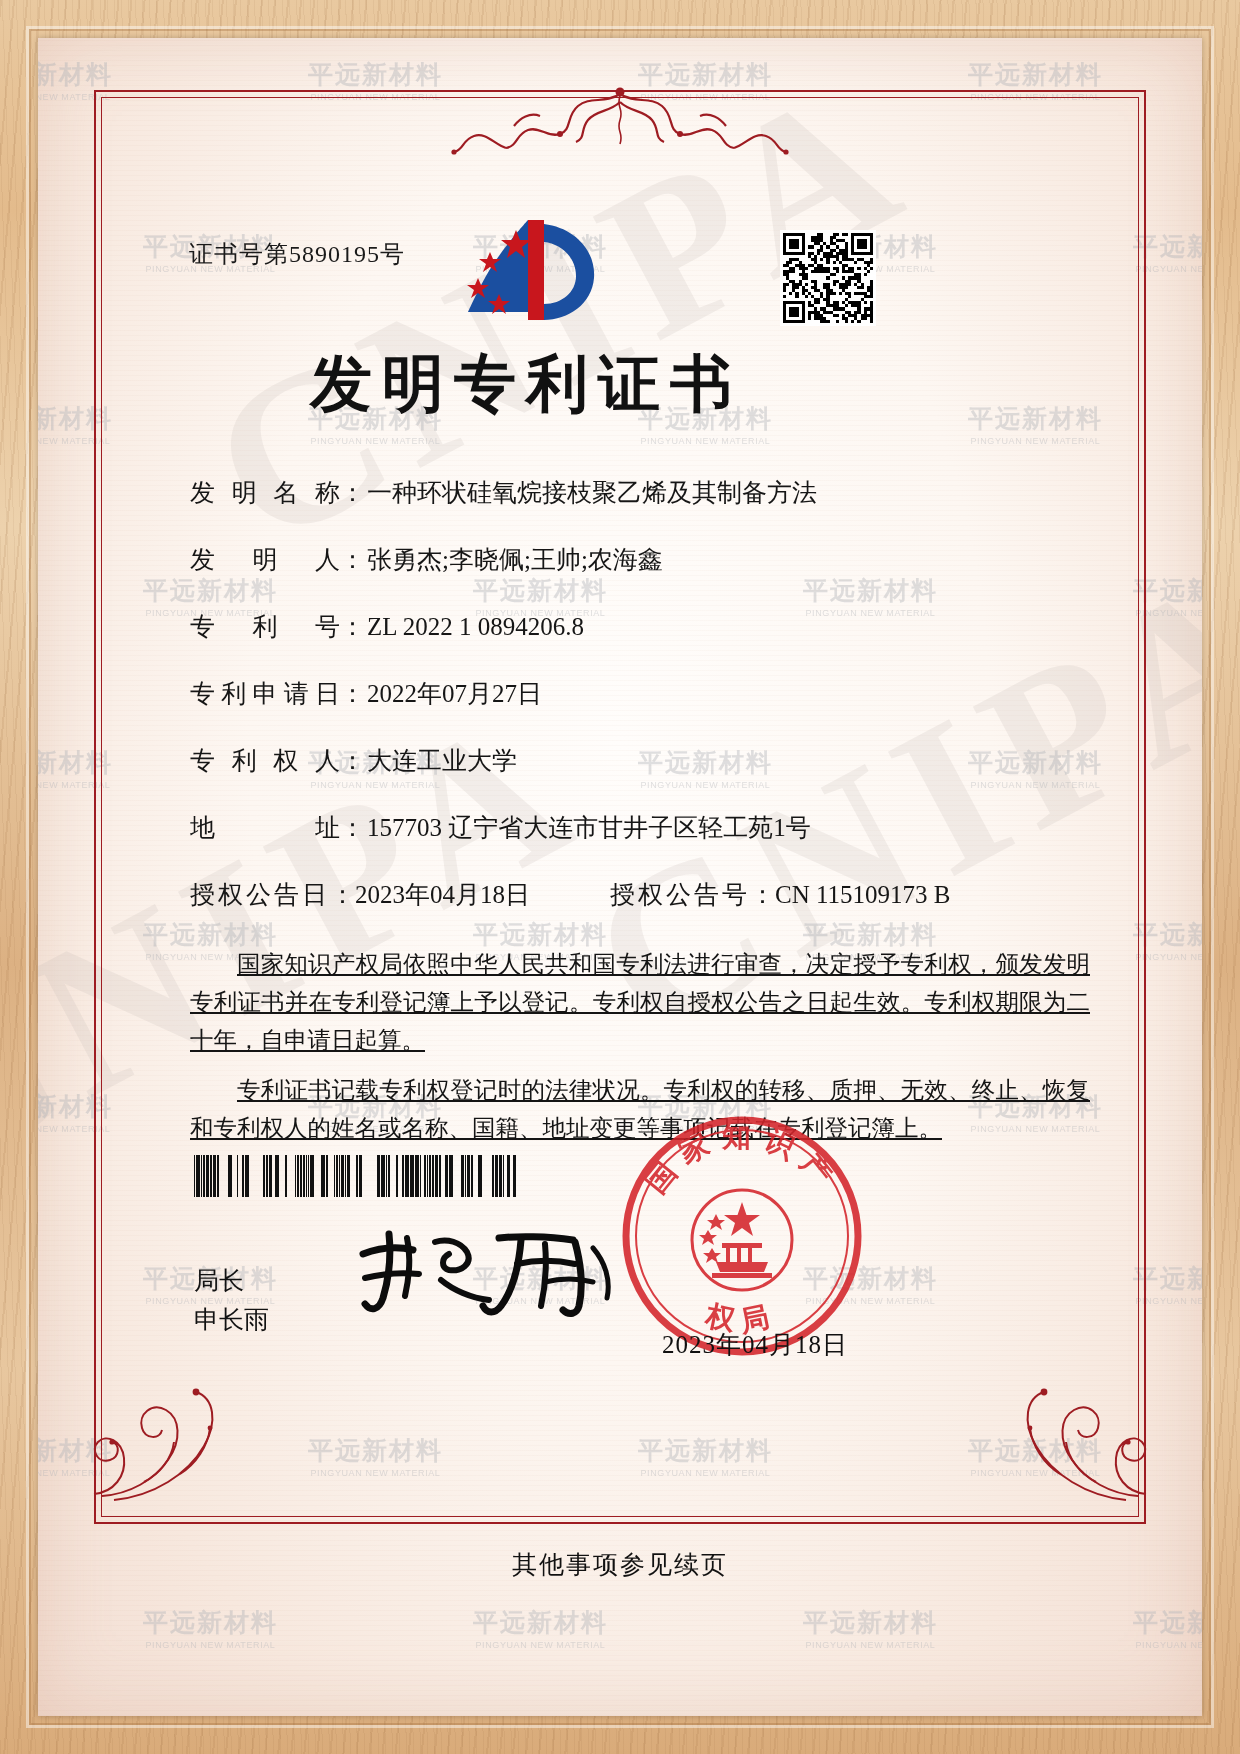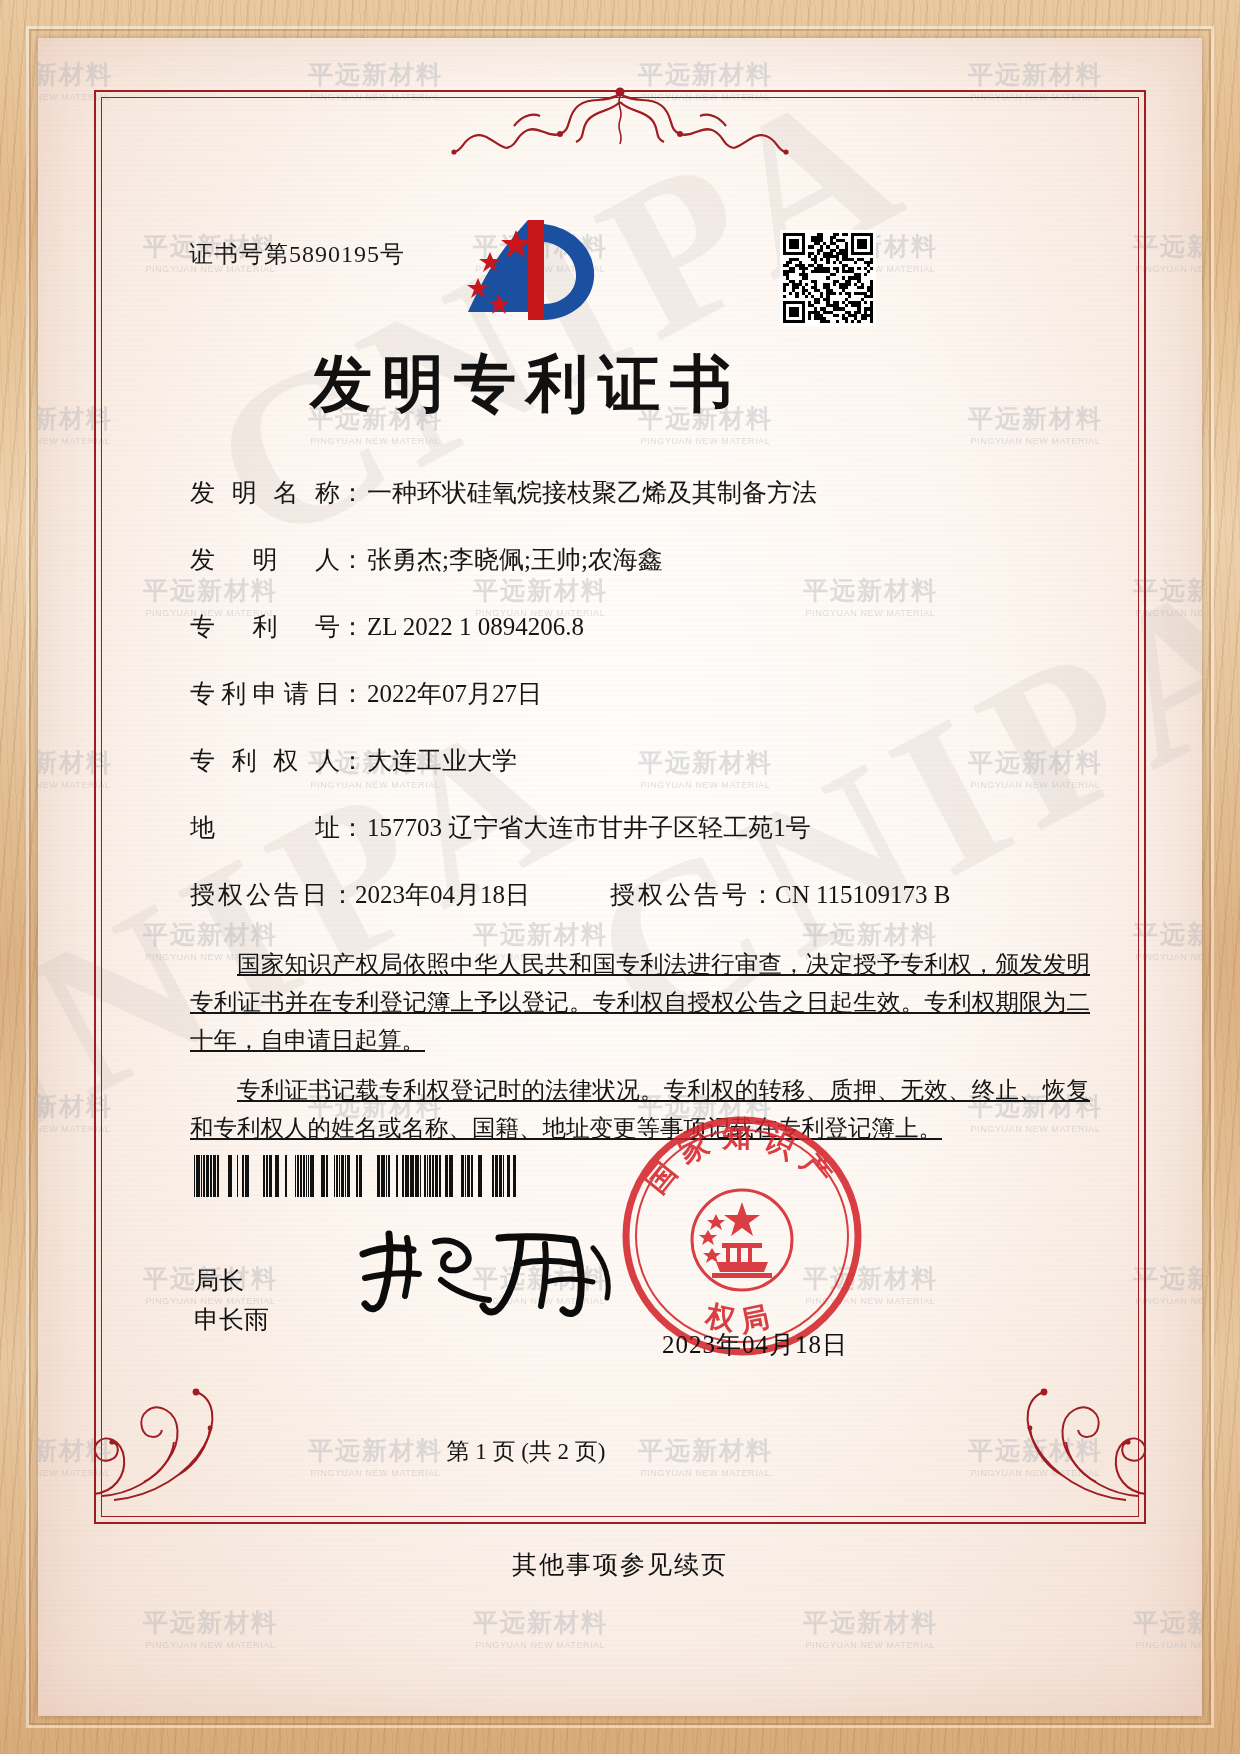--- a/index.html
+++ b/index.html
@@ -1098,18 +1098,17 @@
               <rect x="-16" y="8" width="4" height="14"></rect>
               <rect x="-5" y="8" width="4" height="14"></rect>
               <rect x="6" y="8" width="4" height="14"></rect>
               <rect x="-20" y="3" width="40" height="5"></rect>
             </g>
           </g>
         </g>
       </svg>
       <div class="seal-date">2023年04月18日</div>
 
-      <div class="page-no">第 1 页 (共 2 页)</div>
     </div>
   </div>
 
   <div class="footer-note">其他事项参见续页</div>
 </div>
 
 </body></html>

